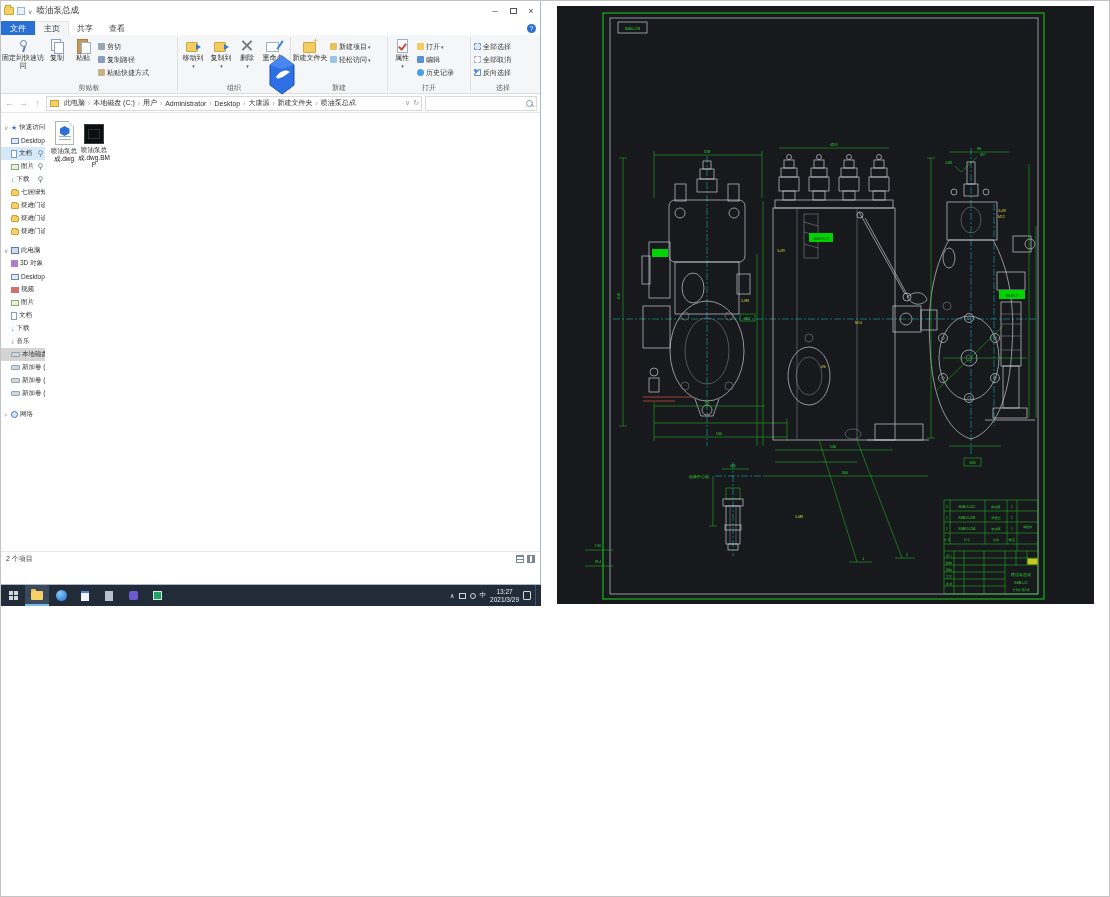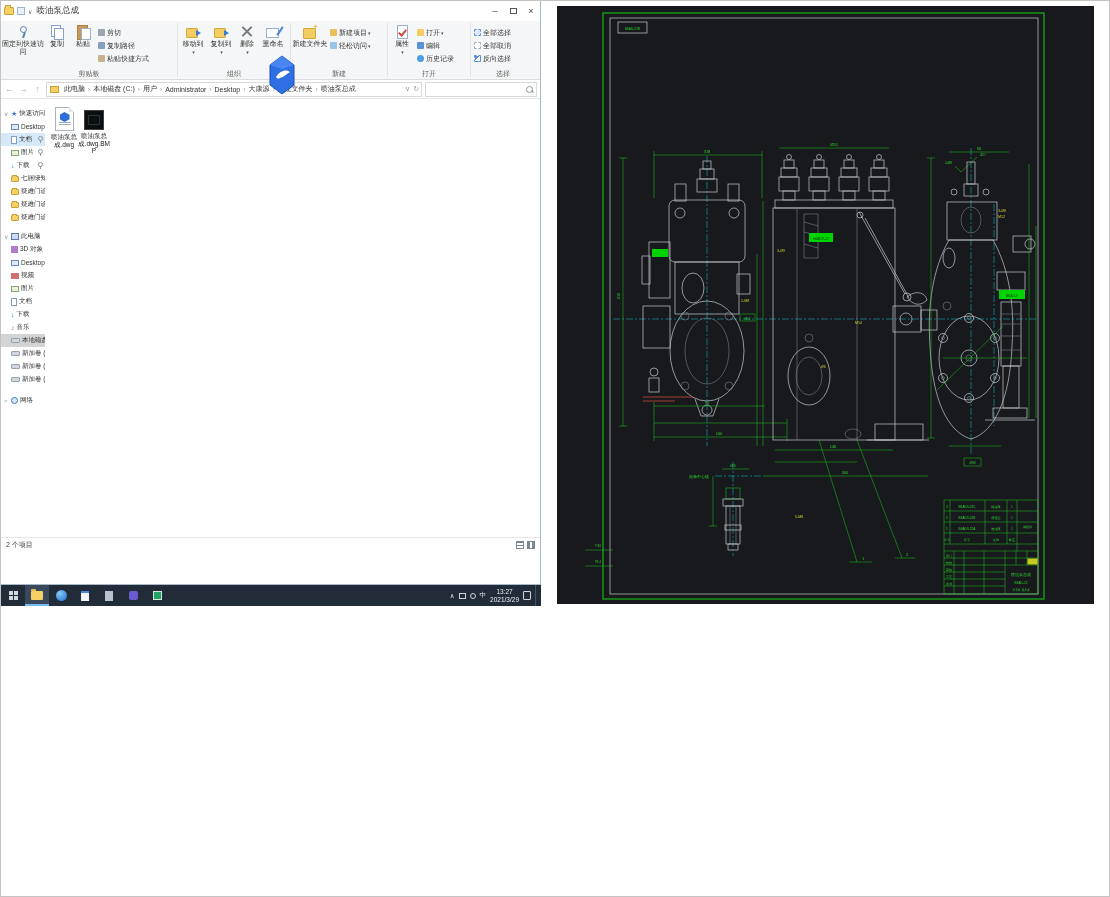--- a/index.html
+++ b/index.html
@@ -166,20 +166,27 @@
       <span class="win-title">喷油泵总成</span>
       <div class="win-controls">
         <span class="wc">–</span>
         <span class="wc">
             <span class="wc-box"></span>
           </span>
         <span class="wc">×</span>
       </div>
     </div>
 
+    <div class="tabsrow">
+      <span class="file-tab">文件</span>
+      <span class="tab active">主页</span>
+      <span class="tab">共享</span>
+      <span class="tab">查看</span>
+      <span class="help-dot">?</span>
+    </div>
 
     <div class="ribbon">
       <div class="rgroup" style="width:176px">
         <div class="rbody">
           <div class="bigbtn" style="width:42px">
             <span class="ri ri-pin"></span>
             <span>固定到快速访问</span>
           </div>
           <div class="bigbtn" style="width:26px">
             <span class="ri ri-copy"></span>

